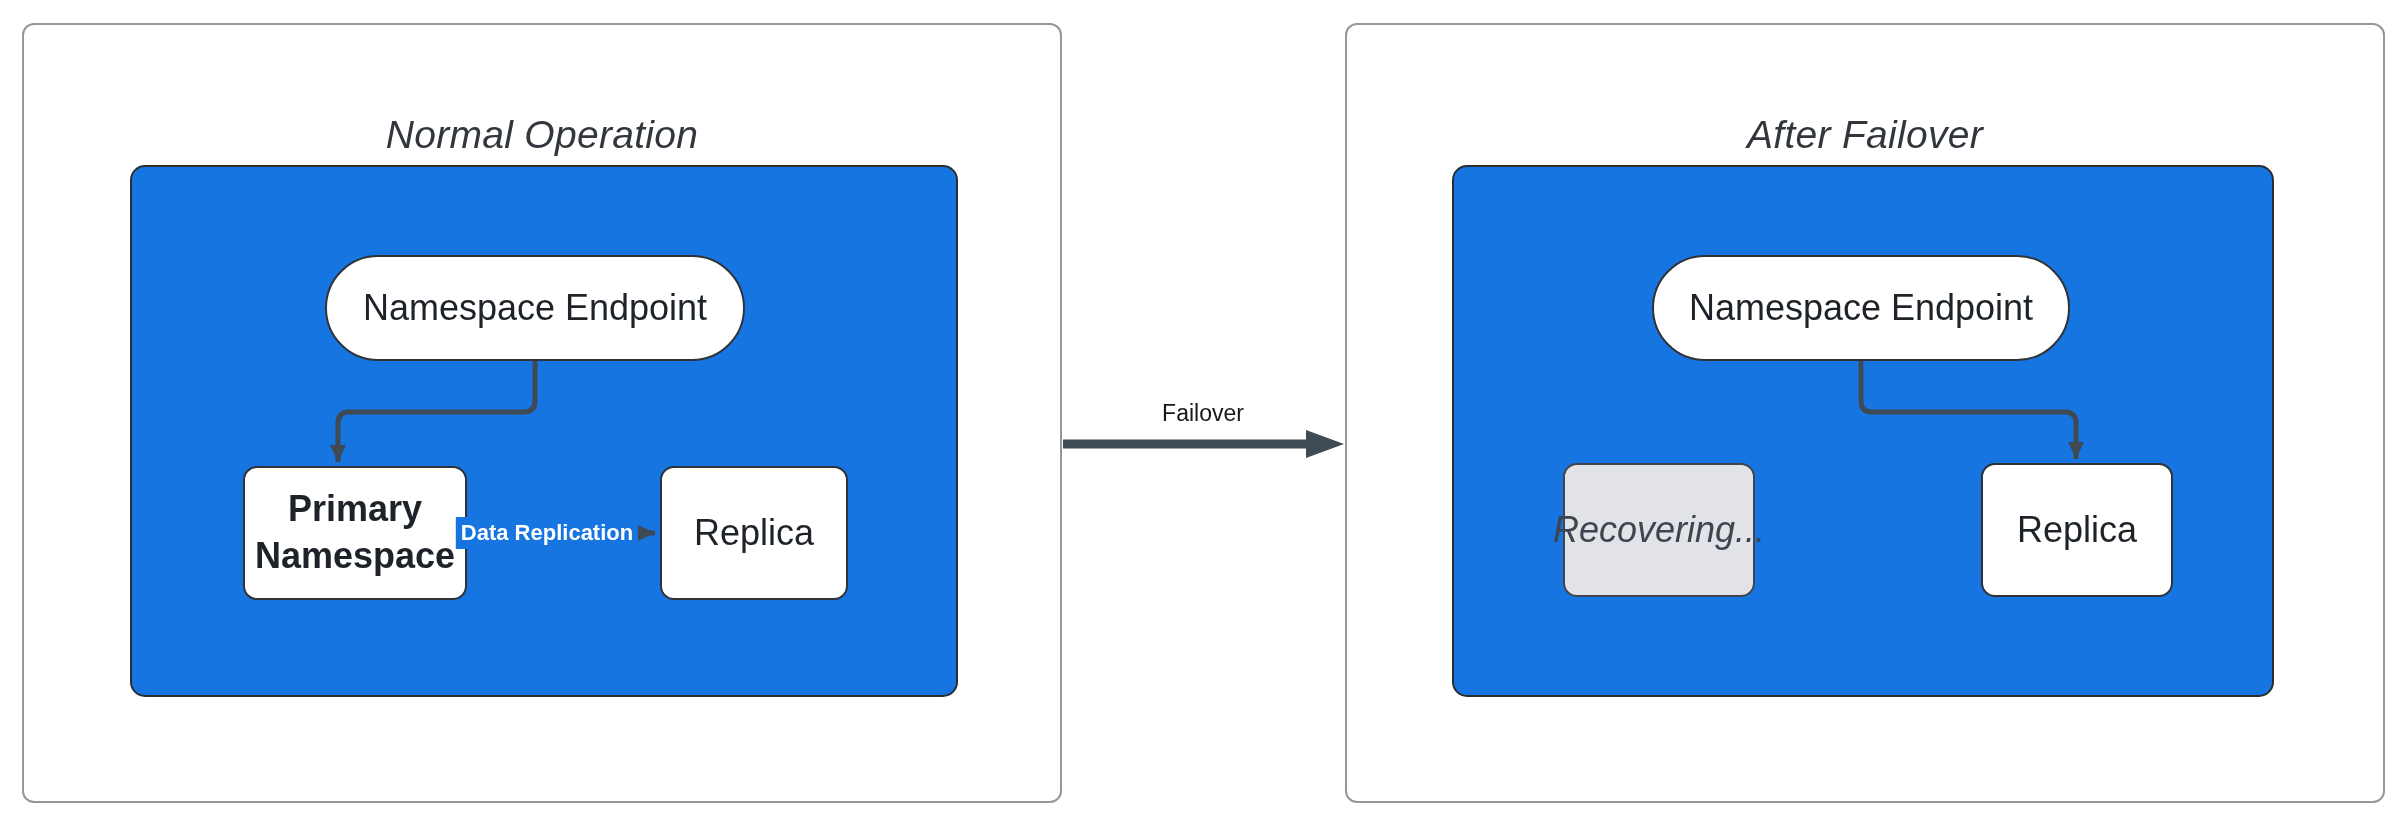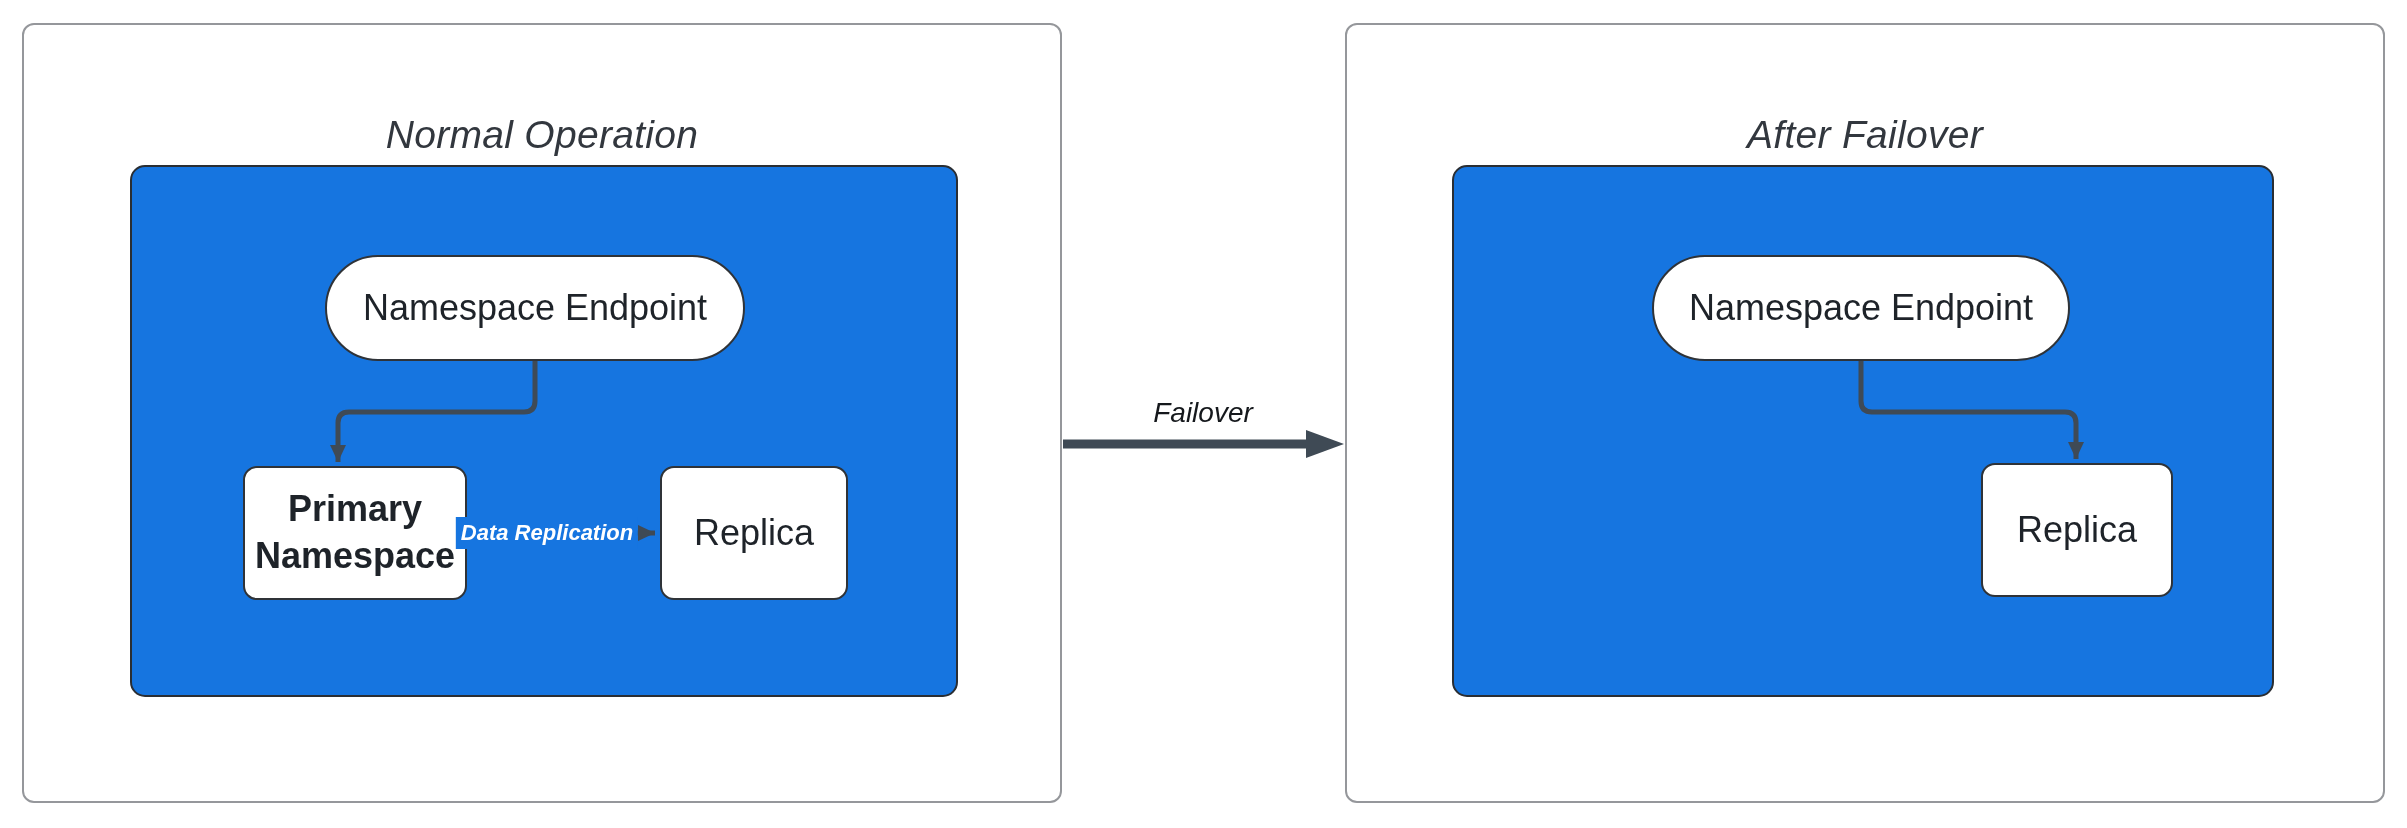--- a/index.html
+++ b/index.html
@@ -76,30 +76,28 @@
   .edge-label {
     position: absolute;
     transform: translate(-50%, -50%);
     background: var(--blue, #1675E0);
     color: var(--edgeLabelText, #FFFFFF);
     font-weight: bold;
     font-size: 22px;
     padding: 3px 5px;
     white-space: nowrap;
     z-index: 4;
-    font-style: italic;
   }
   .transition-label {
     position: absolute;
     transform: translate(-50%, -50%);
     color: var(--failoverText, #15181C);
-    font-size: 28px;
+    font-size: 23px;
     white-space: nowrap;
     z-index: 4;
-    font-style: italic;
   }
 </style>
 </head>
 <body>
 
 <div class="canvas">
 
   <section class="panel" style="left:22px;">
     <div class="panel-title">Normal Operation</div>
   </section>
@@ -139,20 +137,23 @@
   <div class="node box" style="left:660px; top:466px; width:188px; height:134px;">
     <span>Replica</span>
   </div>
 
   <div class="edge-label" style="left:547px; top:533px;">Data Replication</div>
 
   <div class="node pill" style="left:1652px; top:255px; width:418px; height:106px;">
     <span>Namespace Endpoint</span>
   </div>
 
+  <div class="node box recovering" style="left:1563px; top:463px; width:192px; height:134px;">
+    <span>Recovering...</span>
+  </div>
 
   <div class="node box" style="left:1981px; top:463px; width:192px; height:134px;">
     <span>Replica</span>
   </div>
 
   <div class="transition-label" style="left:1203px; top:413px;">Failover</div>
 
 </div>
 
 </body></html>

